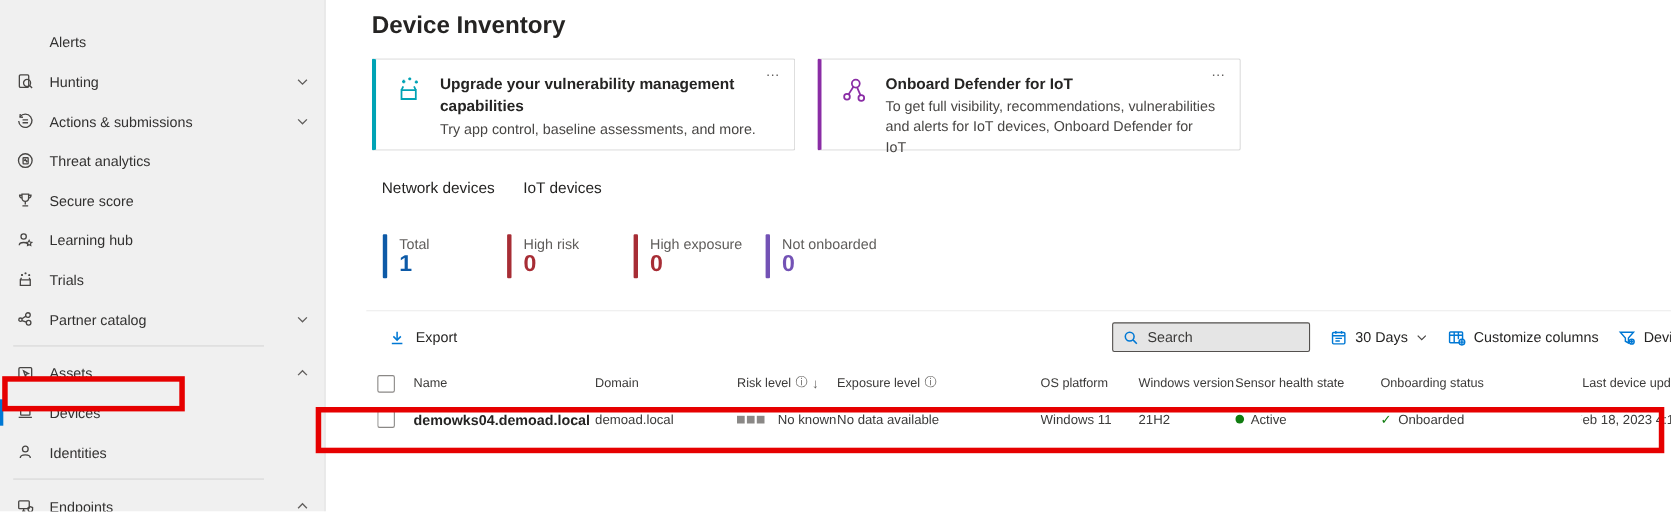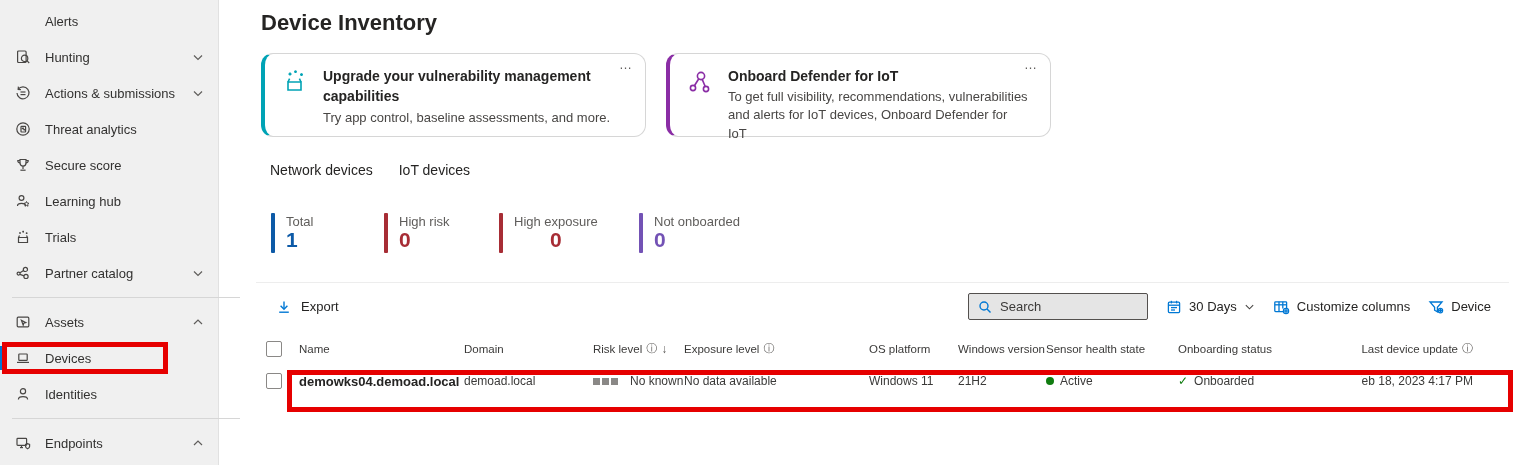--- a/index.html
+++ b/index.html
@@ -5,22 +5,22 @@
   * { box-sizing: border-box; margin: 0; padding: 0; }
   html,body { width:1519px; height:465px; }
   body {
     font-family: "Liberation Sans", sans-serif;
     background:#fff; color:#252423; overflow:hidden;
   }
   .app { position:relative; width:1519px; height:465px; display:flex; }
 
   
   .sidebar {
-    width:219px; height:465px; background:#f0f0f0;
-    border-right:1px solid #e1e1e1; padding-top:3px; flex:0 0 auto;
+    width:296px; height:465px; background:#f0f0f0;
+    border-right:1px solid #e1e1e1; padding-top:20px; flex:0 0 auto;
   }
   .nav-item {
     position:relative; height:36px; display:flex; align-items:center;
     padding:0 14px 0 15px; cursor:pointer; font-size:13px; color:#323130;
   }
   .nav-icon { width:16px; height:16px; margin-right:14px; flex:0 0 auto; display:flex; align-items:center; justify-content:center; }
   .nav-icon svg { display:block; }
   .nav-label { flex:1 1 auto; white-space:nowrap; }
   .nav-chevron { width:12px; height:12px; flex:0 0 auto; }
   .nav-item.selected .sel-bar {
@@ -28,21 +28,21 @@
   }
   .nav-divider { height:1px; background:#d6d6d6; margin:6px 0 6px 12px; width:228px; }
 
   
   .main { flex:1 1 auto; padding:8px 10px 0 37px; }
   .page-title { font-size:22px; font-weight:700; color:#252423; margin-left:5px; height:30px; line-height:30px; }
 
   .cards { display:flex; gap:20px; margin:15px 0 0 5px; }
   .card {
     width:385px; height:84px; background:#fff; border:1px solid #d6d6d6;
-    border-left:4px solid #888; border-radius:12px; display:flex;
+    border-left:4px solid #888; border-radius:2px; display:flex;
     padding:12px 10px 10px 16px; position:relative; cursor:pointer;
   }
   .card.teal { border-left-color:#00a3b5; }
   .card.purple { border-left-color:#8a2da5; }
   .card-icon { width:30px; margin:2px 12px 0 0; flex:0 0 auto; }
   .card-title { font-size:14px; font-weight:700; color:#252423; line-height:1.45; max-width:285px; }
   .card-body { font-size:13px; color:#484644; line-height:1.4; margin-top:2px; max-width:300px; }
   .card-menu {
     position:absolute; top:2px; right:12px; color:#605e5c; font-size:13px;
     letter-spacing:1px; cursor:pointer; line-height:18px;
@@ -57,21 +57,21 @@
   }
 
   .stats { display:flex; margin:26px 0 0 15px; height:42px; }
   .stat { display:flex; gap:11px; cursor:default; }
   .stat-bar { width:4px; height:40px; border-radius:1px; flex:0 0 auto; }
   .stat-label { font-size:13px; color:#5f5d5b; margin-top:1px; }
   .stat-value { font-size:21px; font-weight:700; line-height:1.05; }
   .stat.c-blue   .stat-bar { background:#0d5aa7; } .stat.c-blue   .stat-value { color:#0d5aa7; }
   .stat.c-red    .stat-bar { background:#a72d35; } .stat.c-red    .stat-value { color:#a72d35; }
   .stat.c-purple .stat-bar { background:#7352b5; } .stat.c-purple .stat-value { color:#7352b5; }
-  .stat-w1 { width:113px; } .stat-w2 { width:115px; } .stat-w3 { width:140px;text-align:center; }
+  .stat-w1 { width:113px; } .stat-w2 { width:115px; } .stat-w3 { width:120px; }
 
   .toolbar {
     margin-top:27px; border-top:1px solid #ededed; padding:7px 0 0 0;
     display:flex; align-items:center; justify-content:space-between; height:41px;gap:24px;
   }
   .export-btn { display:flex; align-items:center; gap:9px; margin-left:20px; font-size:13px; color:#252423; cursor:pointer; }
   .toolbar-right { display:flex; align-items:center; gap:18px; margin-right:18px; }
   .search-box {
     width:180px; height:27px; border:1px solid #53504e; border-radius:2px;
     display:flex; align-items:center; padding:0 6px 0 9px; background:#e5e5e5;

